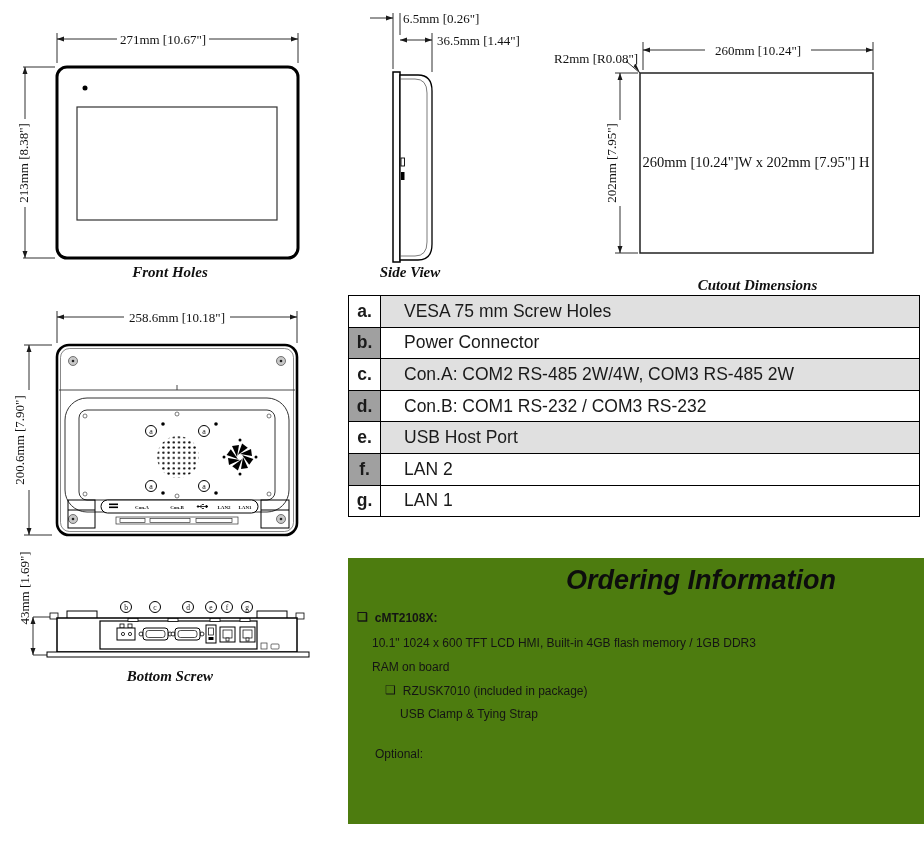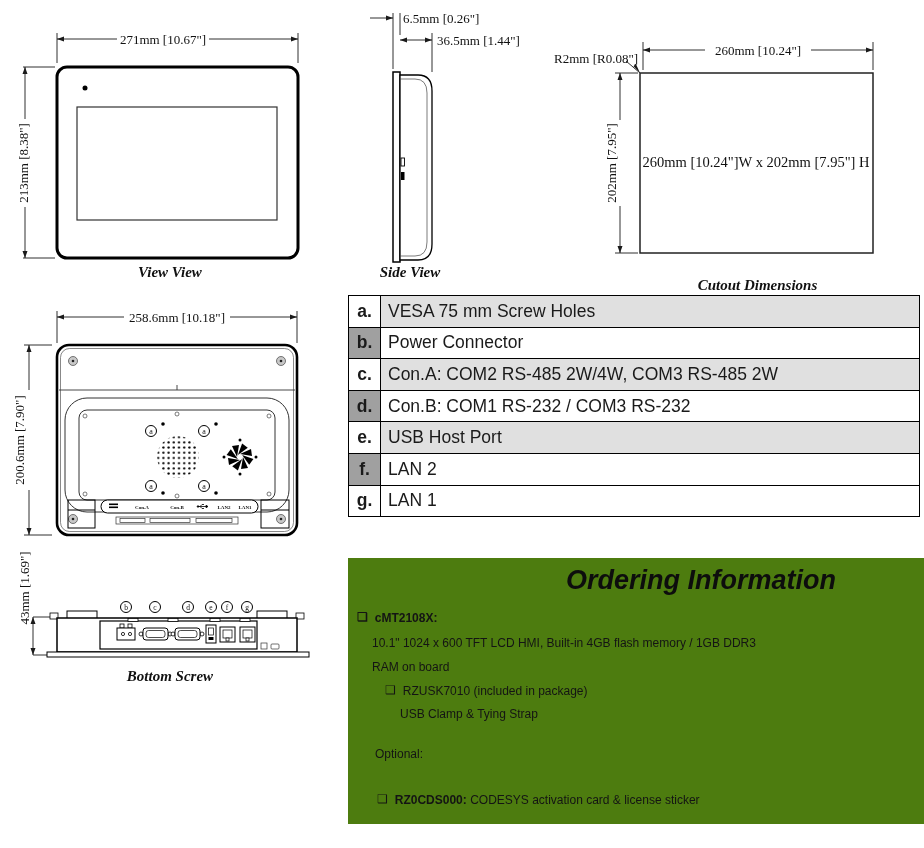--- a/index.html
+++ b/index.html
@@ -7,21 +7,21 @@
         font-family:"Liberation Sans",sans-serif;color:#000;}
   .drw{position:absolute;}
   svg text{font-family:"Liberation Serif",serif;fill:#111;}
   .dimtxt{font-size:13px;}
   .caption{position:absolute;text-align:center;font:bold italic 15px "Liberation Serif",serif;color:#111;}
   
   .legend{position:absolute;left:348px;top:295px;width:572px;border-collapse:collapse;
           font-size:17.5px;color:#1a1a1a;}
   .legend td{border:1.8px solid #000;height:28.6px;}
   .legend td.key{width:27px;text-align:center;font-weight:bold;padding:0 2px;}
-  .legend td.val{padding-left:7px;}
+  .legend td.val{padding-left:23px;}
   .bg-sh{background:#e0e0e0;}
   .bg-wh{background:#ffffff;}
   .bg-dk{background:#a0a0a0;}
   
   .obox{position:absolute;left:348px;top:558px;width:660px;height:266px;background:#4d7c0f;}
   .otitle{position:absolute;top:7px;left:0;width:100%;text-align:center;text-indent:46px;
           font:bold italic 27px "Liberation Sans",sans-serif;color:#0d0d0d;}
   .ol{position:absolute;white-space:nowrap;font-size:12px;line-height:1;color:#141414;}
   .ol b{font-weight:bold;}
   .blt{display:inline-block;margin-right:7px;transform:translateY(-1px);}
@@ -47,21 +47,21 @@
         <polygon points="276,11.5 283,14 276,16.5"></polygon>
       <polygon points="7.5,49 10,42 12.5,49"></polygon>
         <polygon points="7.5,226 10,233 12.5,226"></polygon>
     </g>
     <text class="dimtxt" x="148" y="18.5" text-anchor="middle">271mm [10.67"]</text>
     <text class="dimtxt" text-anchor="middle" transform="rotate(-90 13 138)" x="13" y="138">213mm [8.38"]</text>
     <rect x="42" y="42" width="241" height="191" rx="10" fill="#fff" stroke="#000" stroke-width="3"></rect>
     <rect x="62" y="82" width="200" height="113" fill="none" stroke="#333" stroke-width="1.2"></rect>
     <circle cx="70" cy="63" r="2.5" fill="#000"></circle>
   </svg>
-  <div class="caption" style="left:15px;top:264px;width:310px">View View</div>
+  <div class="caption" style="left:15px;top:264px;width:310px">Front Holes</div>
 
   <svg class="drw" style="left:340px;top:5px" width="200" height="275" viewBox="0 0 200 275">
     <g stroke="#1a1a1a" stroke-width="0.9" fill="none">
       <line x1="53" y1="8" x2="53" y2="64"></line>
         <line x1="60" y1="8" x2="60" y2="30"></line>
       <line x1="30" y1="13" x2="53" y2="13"></line>
       <line x1="92" y1="28" x2="92" y2="67"></line>
       <line x1="60" y1="35" x2="92" y2="35"></line>
     </g>
     <g fill="#1a1a1a">
@@ -351,18 +351,15 @@
     <div class="ol" style="left:24px;top:79px">10.1" 1024 x 600 TFT LCD HMI, Built-in 4GB flash memory / 1GB DDR3</div>
     <div class="ol" style="left:24px;top:103px">RAM on board</div>
 
     <div class="ol" style="left:37px;top:127px;font-weight:normal">
       <span class="blt">❑</span><span>RZUSK7010 (included in package)</span>
     </div>
     <div class="ol" style="left:52px;top:150px">USB Clamp &amp; Tying Strap</div>
 
     <div class="ol" style="left:27px;top:190px">Optional:</div>
 
-    <div class="ol" style="left:29px;top:236px">
-      <span class="blt">❑</span><b>RZ0CDS000:</b>&nbsp;<span>CODESYS activation card &amp; license sticker</span>
-    </div>
   </div>
 
 </div>
 
 </body></html>

